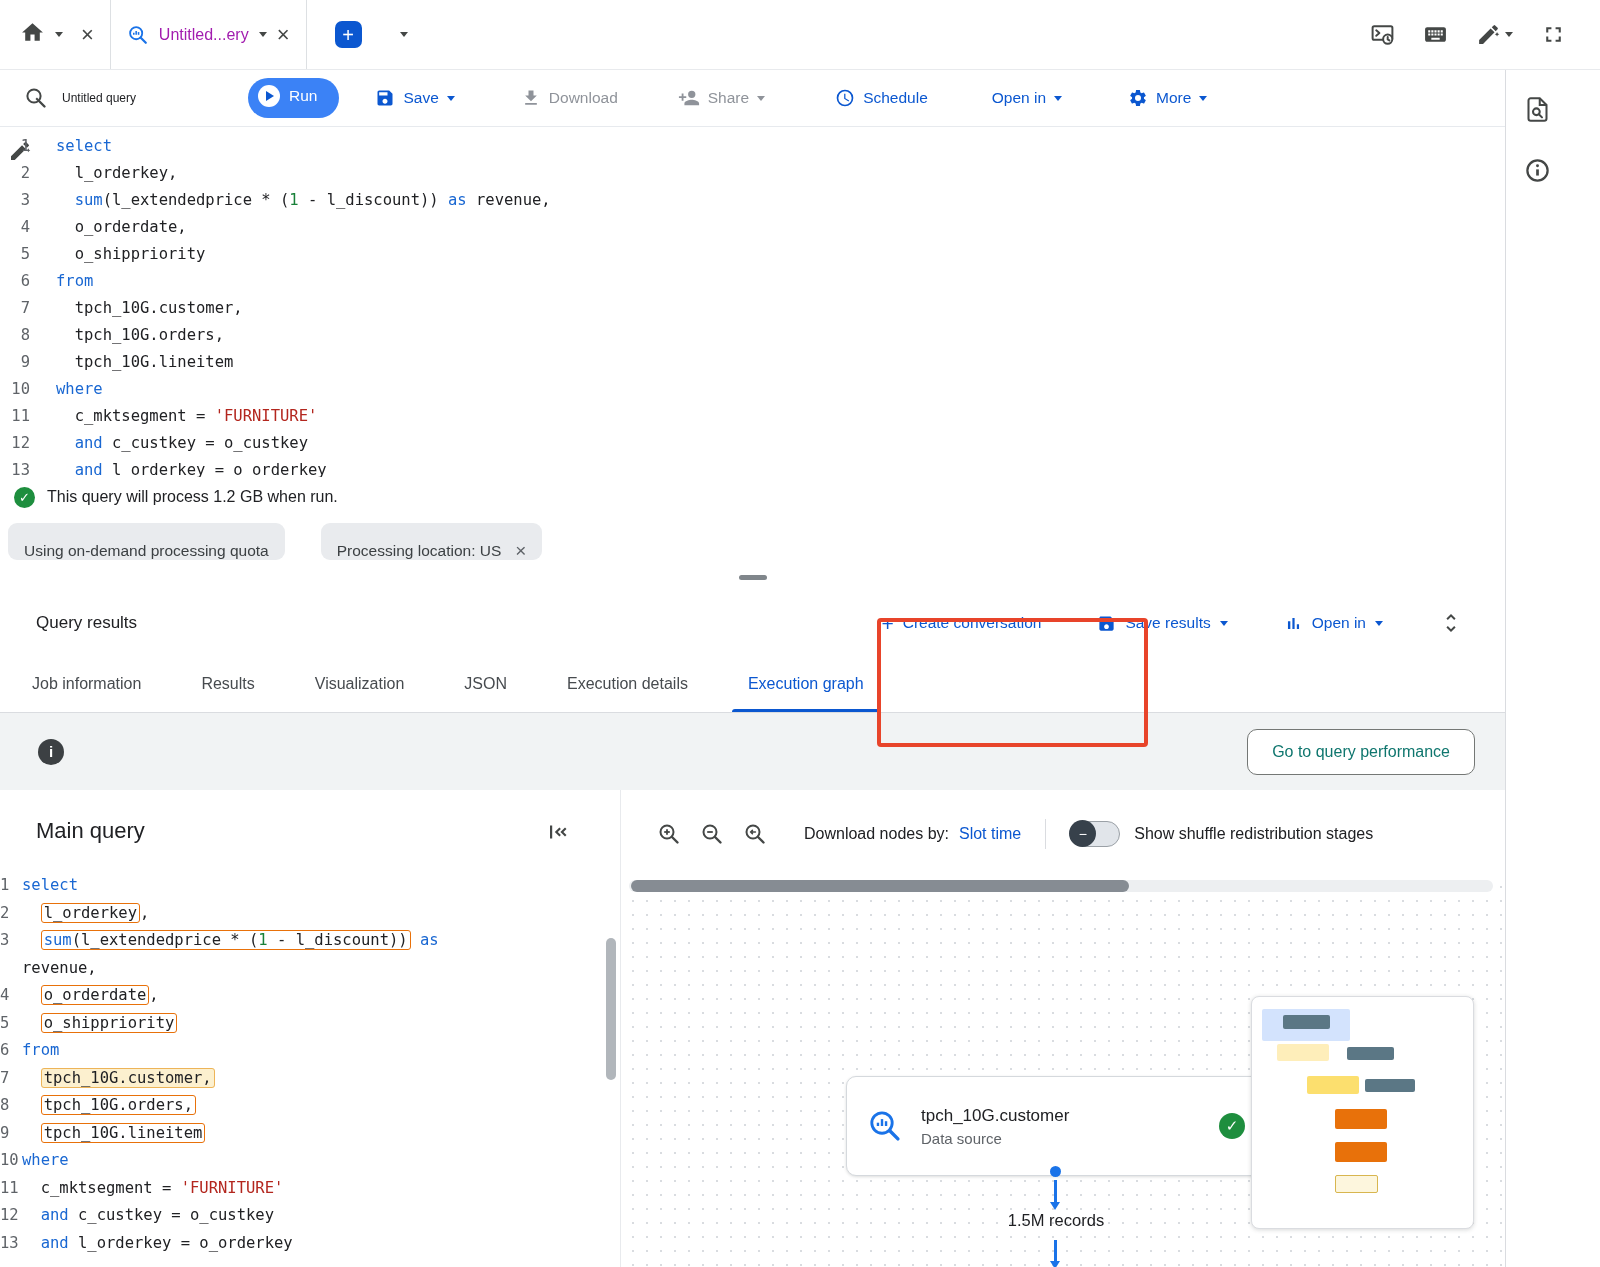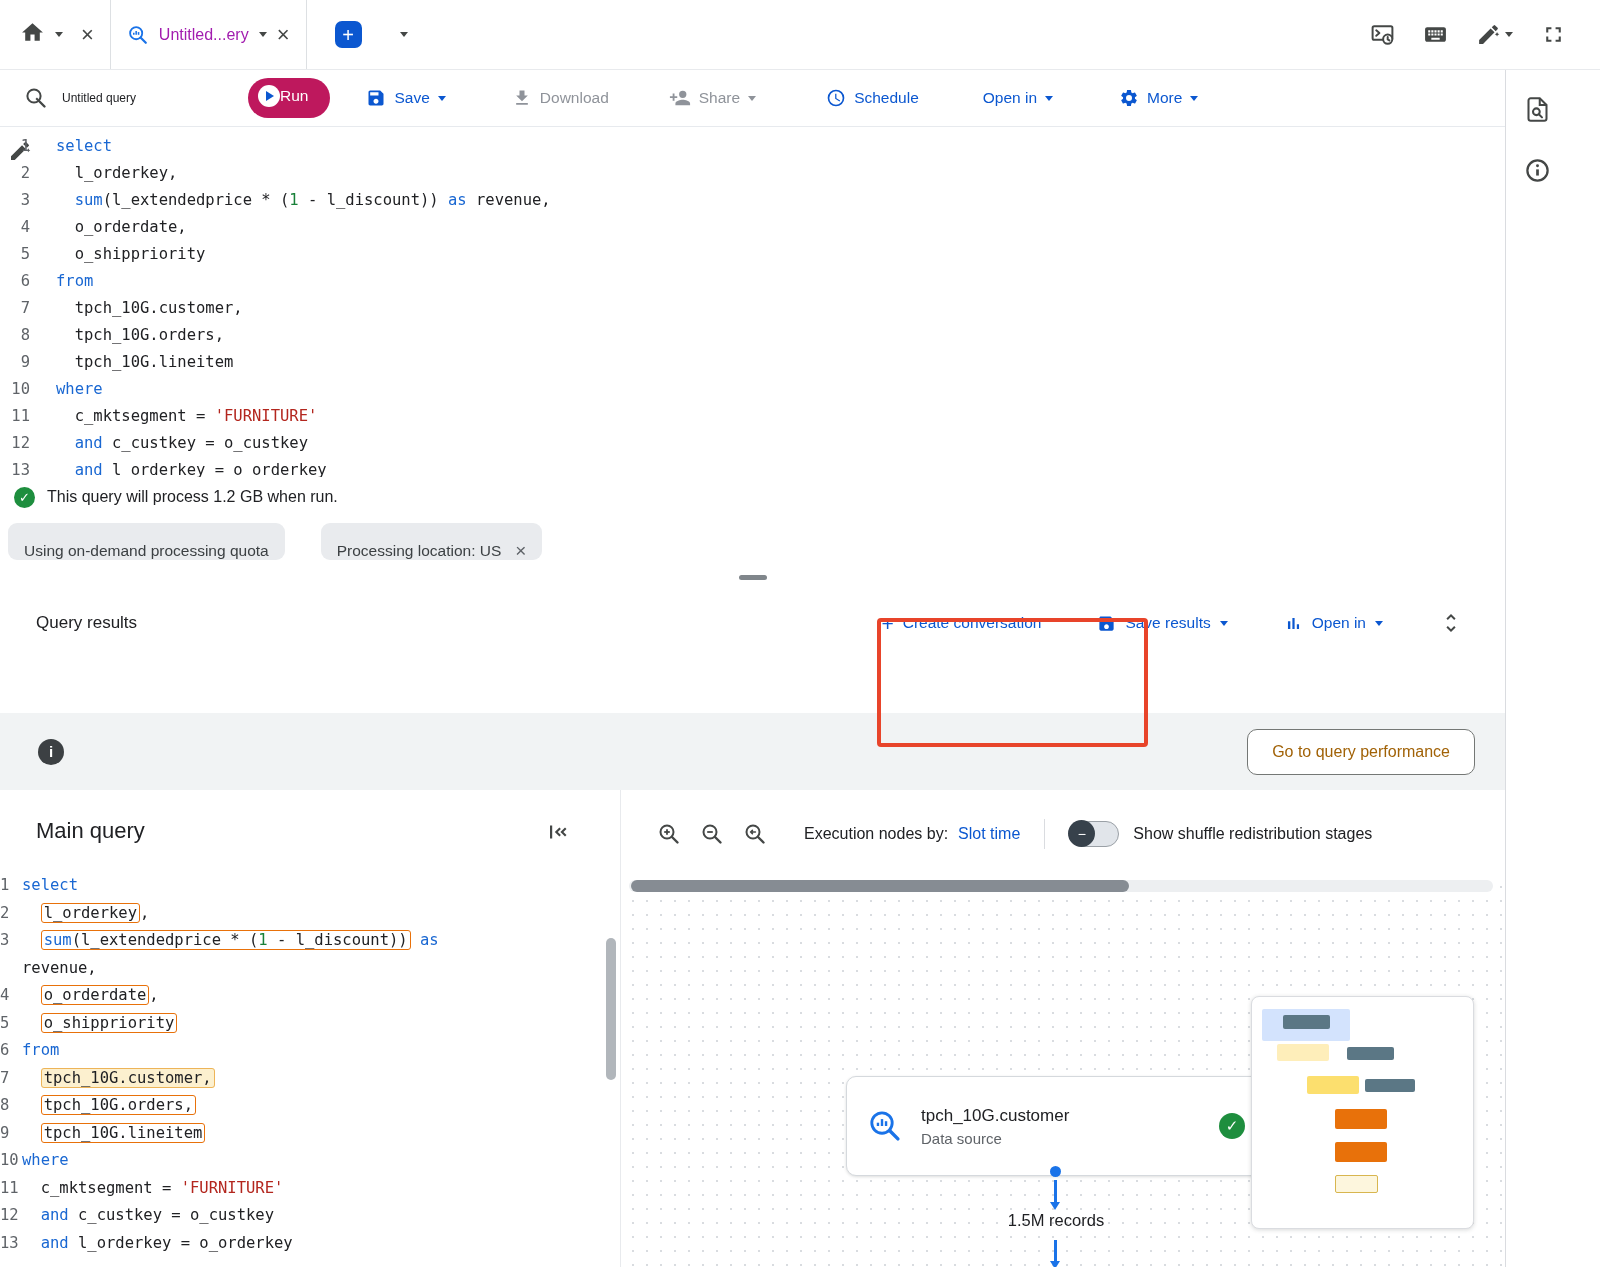--- a/index.html
+++ b/index.html
@@ -21,22 +21,22 @@
   .add-tab{width:27px;height:27px;margin-left:28px;background:#0b57d0;border:none;border-radius:7px;
            color:#fff;font-size:20px;line-height:1;display:flex;align-items:center;justify-content:center;cursor:pointer}
   .tabbar-caret{margin-left:38px;color:#444746}
   .tabbar-right{margin-left:auto;display:flex;align-items:center;gap:28px;padding-right:34px;color:#444746}
   .tabbar-right .iconbtn{display:flex;align-items:center;gap:4px;cursor:pointer}
 
   
   .querybar{position:absolute;top:70px;left:0;width:1505px;height:57px;background:#fff;
             border-bottom:1px solid #e7eaee;display:flex;align-items:center;padding-left:24px}
   .qb-title{font-size:12px;color:#202124;margin-left:14px}
-  .btn-run{margin-left:112px;height:40px;border-radius:20px;background:#be185d;color:#fff;border:none;
-           display:flex;align-items:center;padding:0 22px 4px 10px;font-size:15.5px;font-weight:500;cursor:pointer}
+  .btn-run{margin-left:112px;height:40px;border-radius:20px;background:#3b82f6;color:#fff;border:none;
+           display:flex;align-items:center;gap:9px;padding:0 22px 4px 10px;font-size:15.5px;font-weight:500;cursor:pointer}
   .run-play{width:22px;height:22px;border-radius:50%;background:#fff;display:flex;align-items:center;justify-content:center}
   .run-play::after{content:"";display:block;width:0;height:0;border-top:5px solid transparent;
                    border-bottom:5px solid transparent;border-left:8px solid #0b57d0;margin-left:2px}
   .qb-item{display:flex;align-items:center;gap:8px;font-size:15.5px;font-weight:500;color:#0b57d0;
            background:none;border:none;cursor:pointer}
   .qb-item.disabled{color:#8f939a;cursor:default}
 
   
   .editor{position:absolute;top:127px;left:0;width:1505px;height:350px;background:#fff;overflow:hidden}
   .gen-icon{position:absolute;left:8px;top:12px}
@@ -77,21 +77,21 @@
   .tab.active{color:#0b57d0;font-weight:500}
   .tab.active::after{content:"";position:absolute;left:14px;right:14px;bottom:0;height:3px;background:#0b57d0;
                      border-radius:3px 3px 0 0}
 
   .banner{position:absolute;top:713px;left:0;width:1505px;height:77px;background:#f1f3f4;display:flex;
           align-items:center;gap:36px;padding:0 30px 0 38px}
   .banner-icon{width:26px;height:26px;border-radius:50%;background:#3c4043;color:#fff;font-size:15px;font-weight:700;
                display:flex;align-items:center;justify-content:center;flex:none}
   .banner-text{font-size:16.5px;color:#1f1f1f}
   .banner-btn{margin-left:auto;height:46px;border-radius:10px;background:#fff;border:1px solid #747775;
-              font-size:16px;font-weight:500;color:#a16207;padding:0 24px;cursor:pointer;white-space:nowrap}
+              font-size:16px;font-weight:500;color:#0f766e;padding:0 24px;cursor:pointer;white-space:nowrap}
 
   
   .bottom{position:absolute;top:790px;left:0;width:1505px;height:477px;background:#fff}
   .left-panel{position:absolute;left:0;top:0;width:600px;height:477px;overflow:hidden;background:#fff}
   .lp-header{display:flex;align-items:flex-end;justify-content:space-between;padding:28px 30px 0 36px}
   .lp-title{font-size:22px;color:#202124}
   .collapse-icon{color:#444746;cursor:pointer;display:flex}
   .main-code{position:absolute;top:82px;left:0;font-family:"DejaVu Sans Mono",monospace;font-size:15.5px;
              line-height:27.5px;white-space:pre;color:#202124}
   .main-code .ln{width:22px;padding-right:16px}
@@ -317,20 +317,28 @@
         <span class="caret"></span>
       </button>
       <span class="unfold">
         <svg width="24" height="24" viewBox="0 0 24 24" fill="#444746">
             <path d="M12 5.83L15.17 9l1.41-1.41L12 3 7.41 7.59 8.83 9 12 5.83zm0 12.34L8.83 15l-1.41 1.41L12 21l4.59-4.59L15.17 15 12 18.17z"></path>
           </svg>
       </span>
     </div>
   </div>
 
+  <div class="results-tabs" id="result-tabs">
+      <div class="tab">Job information</div>
+      <div class="tab">Results</div>
+      <div class="tab">Visualization</div>
+      <div class="tab">JSON</div>
+      <div class="tab">Execution details</div>
+      <div class="tab active">Execution graph</div>
+    </div>
 
   <div class="banner">
     <span class="banner-icon">i</span>
     <button class="banner-btn">Go to query performance</button>
   </div>
 
   <div class="bottom">
 
     <div class="left-panel">
       <div class="lp-header">
@@ -364,21 +372,21 @@
             <line x1="7.2" y1="10" x2="12.8" y2="10" stroke-width="1.8"></line>
           </svg>
         </span>
         <span class="zoombtn">
           <svg width="24" height="24" viewBox="0 0 24 24" fill="none" stroke="#444746">
             <circle cx="10" cy="10" r="6.5" stroke-width="2"></circle>
             <line x1="15" y1="15" x2="20.5" y2="20.5" stroke-width="2.4" stroke-linecap="round"></line>
             <path d="M7.6 10h4.8M7.6 10l1.8-1.6M7.6 10l1.8 1.6" stroke-width="1.6" stroke-linecap="round"></path>
           </svg>
         </span>
-        <span class="g-label" style="margin-left:18px">Execution nodes by:</span>
+        <span class="g-label" style="margin-left:18px">Download nodes by:</span>
         <span class="g-value">Slot time</span>
         <span class="g-sep"></span>
         <span class="switch">
           <span class="switch-knob">−</span>
         </span>
         <span class="toggle-label">Show shuffle redistribution stages</span>
 
       </div>
 
       <div class="g-canvas">

